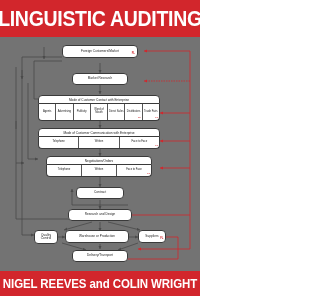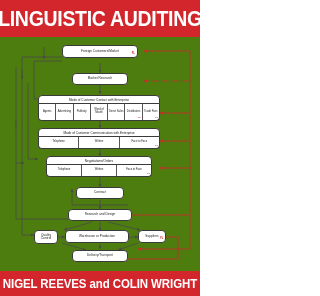--- a/index.html
+++ b/index.html
@@ -1,18 +1,18 @@
 <!DOCTYPE html>
 <html><head>
 <meta charset="utf-8">
 <style>
   html,body{margin:0;padding:0;}
   body{width:200px;height:296px;background:#ffffff;
        font-family:"Liberation Sans",sans-serif;overflow:hidden;}
-  .cover{position:relative;width:200px;height:296px;background:#4d7c0f;}
+  .cover{position:relative;width:200px;height:296px;background:#737373;}
 
   
   .band{position:absolute;left:0;width:200px;background:#d2262c;}
   .band.top{top:0;height:37px;}
   .band.bottom{top:271px;height:25px;}
 
   .title{position:absolute;left:0;top:0;width:200px;height:37px;
          display:flex;align-items:center;justify-content:center;
          color:#fff;font-weight:bold;font-size:19.5px;letter-spacing:-0.3px;
          font-family:"Liberation Sans",sans-serif;white-space:nowrap;

